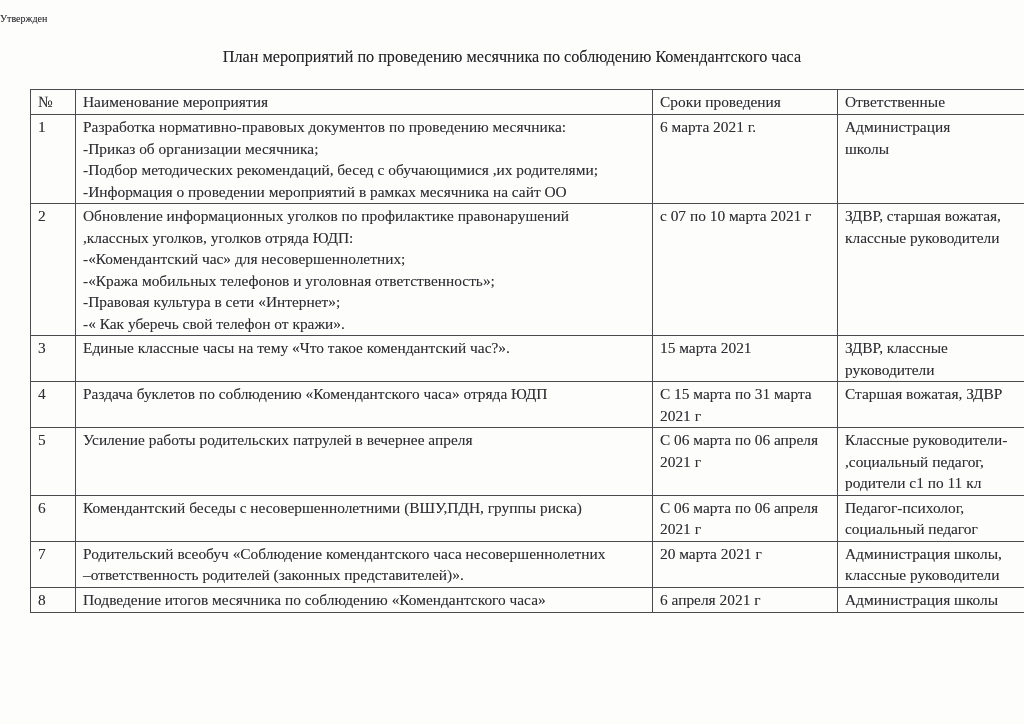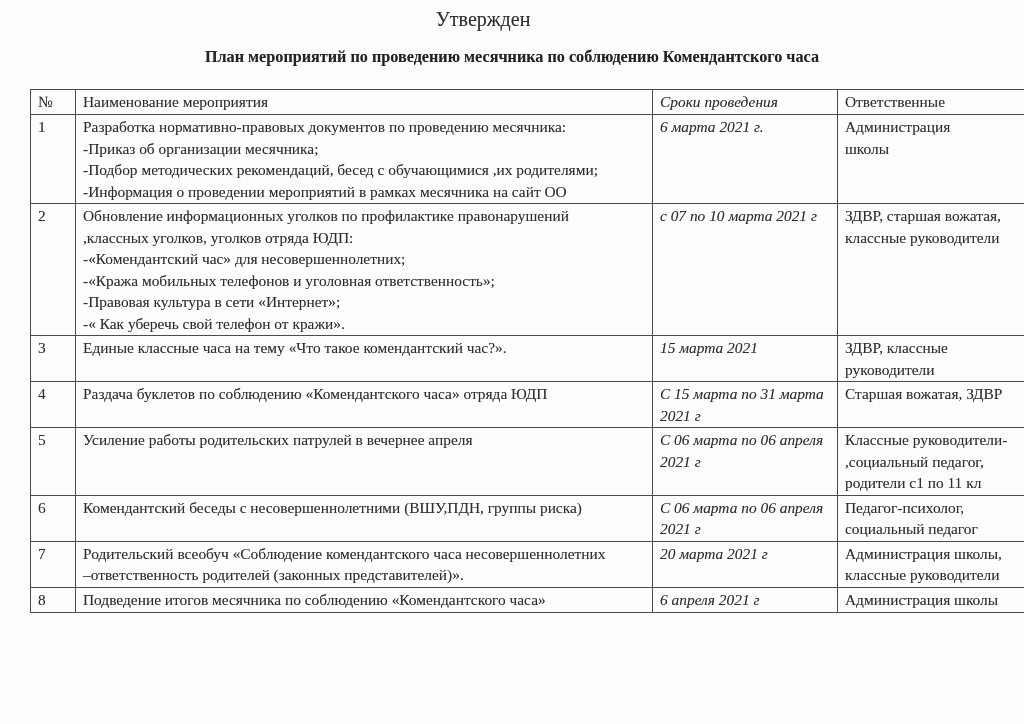--- a/index.html
+++ b/index.html
@@ -5,29 +5,29 @@
   html, body { margin: 0; padding: 0; }
   body {
     width: 1024px; height: 724px;
     background: #fdfdfc;
     font-family: "Liberation Serif", "DejaVu Serif", serif;
     color: #2e2e33;
     overflow: hidden;
   }
   .page { padding-top: 8px; }
   .approval {
-    text-align: center;
+    text-align: left;
     padding-right: 58px;
-    font-size: 20px;
+    font-size: 10px;
     line-height: 22px;
   }
   .doc-title {
     margin-top: 15px;
     text-align: center;
-    font-weight: bold;
+    font-weight: normal;
     font-size: 16.2px;
     line-height: 25px;
     color: #232327;
   }
   table.plan {
     border-collapse: collapse;
     table-layout: fixed;
     margin: 19px 0 0 30px;
     width: 978px;
   }
@@ -37,21 +37,21 @@
     font-weight: normal;
     text-align: left;
     vertical-align: top;
     padding: 1px 7px 1px 7px;
     line-height: 21.5px;
     white-space: pre-line;
     overflow: hidden;
   }
   th.c-num, td.c-num { width: 30px; text-align: center; padding: 1px 2px; }
   th.c-name, td.c-name { width: 562px; }
-  th.c-date, td.c-date { width: 170px; font-style: italic; }
+  th.c-date, td.c-date { width: 170px; }
   th.c-resp, td.c-resp { width: 174px; }
   thead th { height: 22px; }
   tbody tr:nth-child(1) td { height: 85px; }
   tbody tr:nth-child(2) td { height: 120px; }
   tbody tr:nth-child(3) td { height: 41px; }
   tbody tr:nth-child(4) td { height: 41px; }
   tbody tr:nth-child(5) td { height: 62px; }
   tbody tr:nth-child(6) td { height: 42px; }
   tbody tr:nth-child(7) td { height: 42px; }
   tbody tr:nth-child(8) td { height: 22px; }
@@ -98,21 +98,21 @@
 -«Комендантский час» для несовершеннолетних;
 -«Кража мобильных телефонов и уголовная ответственность»;
 -Правовая культура в сети «Интернет»;
 -« Как уберечь свой телефон от кражи».</td>
         <td class="c-date">с 07 по 10 марта 2021 г</td>
         <td class="c-resp">ЗДВР, старшая вожатая,
 классные руководители</td>
       </tr>
       <tr>
         <td class="c-num">3</td>
-        <td class="c-name">Единые классные часа на тему «Что такое комендантский час?».</td>
+        <td class="c-name">Единые классные часы на тему «Что такое комендантский час?».</td>
         <td class="c-date">15 марта 2021</td>
         <td class="c-resp">ЗДВР, классные
 руководители</td>
       </tr>
       <tr>
         <td class="c-num">4</td>
         <td class="c-name">Раздача буклетов по соблюдению «Комендантского часа» отряда ЮДП</td>
         <td class="c-date">С 15 марта по 31 марта
 2021 г</td>
         <td class="c-resp">Старшая вожатая, ЗДВР</td>

